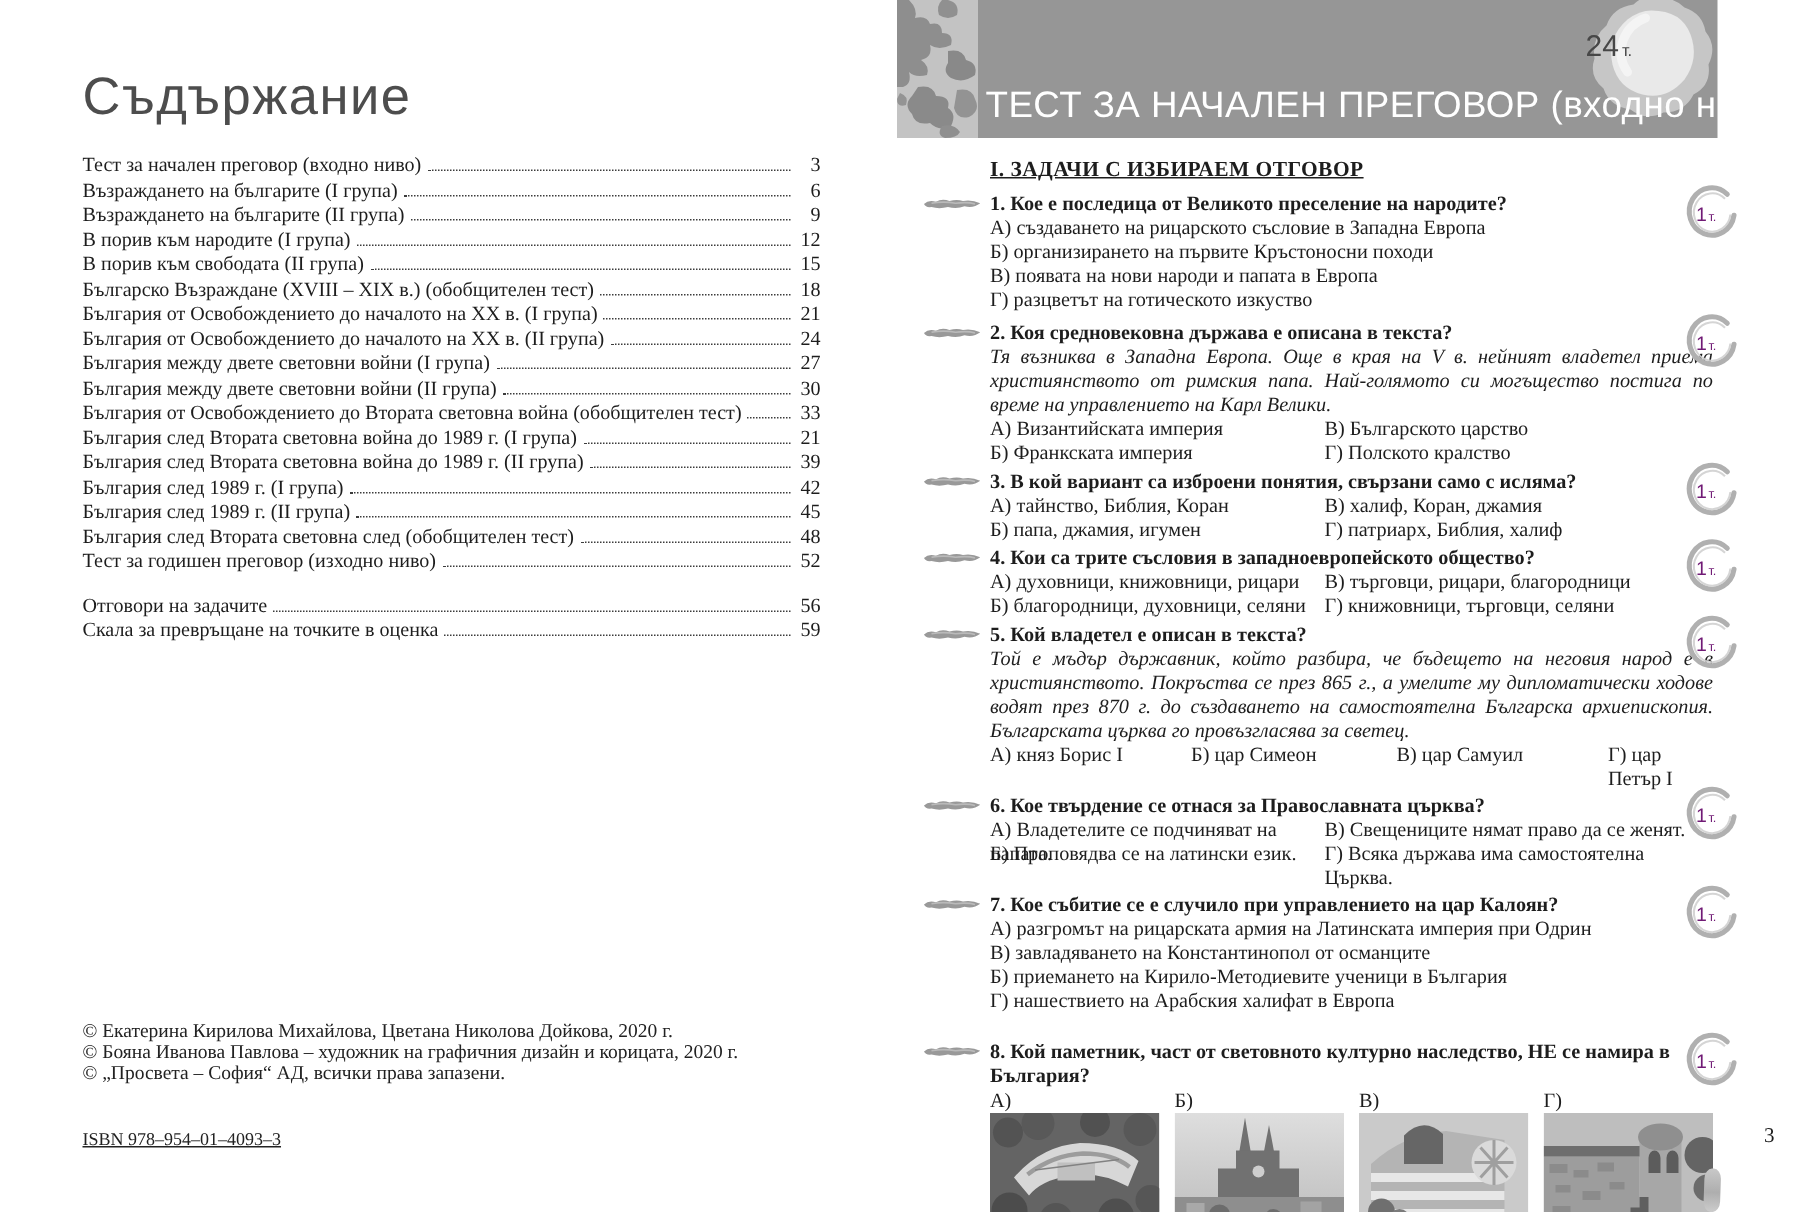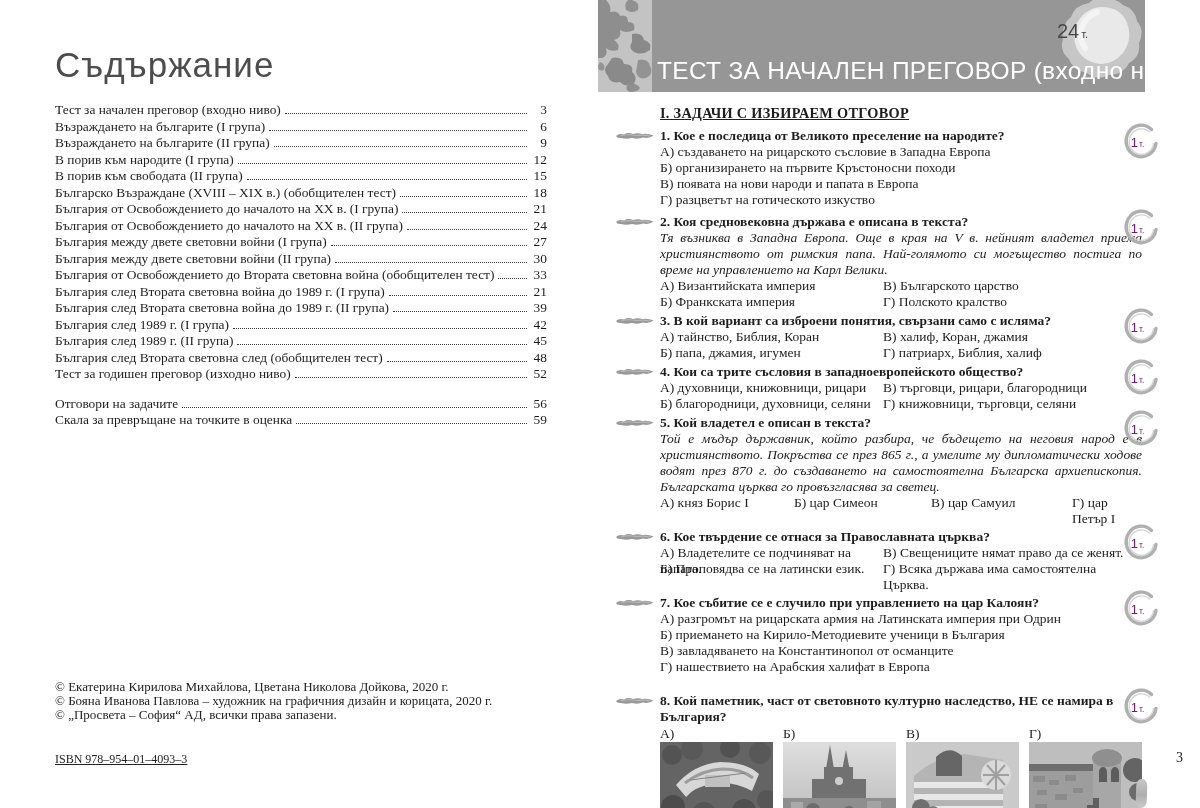--- a/index.html
+++ b/index.html
@@ -364,22 +364,22 @@
           </svg>
         <div class="q-head">7. Кое събитие се е случило при управлението на цар Калоян?</div>
         <div class="pts">
           <svg>
               <use href="#sym-ptcircle"></use>
             </svg>
           <span class="pts-text"><span class="pts-num">1</span><span class="pts-unit">т.</span></span>
         </div>
         <div class="opts list">
           <div class="opt">А) разгромът на рицарската армия на Латинската империя при Одрин</div>
+          <div class="opt">В) завладяването на Константинопол от османците</div>
           <div class="opt">Б) приемането на Кирило-Методиевите ученици в България</div>
-          <div class="opt">В) завладяването на Константинопол от османците</div>
           <div class="opt">Г) нашествието на Арабския халифат в Европа</div>
         </div>
       </div>
 
       <div class="question q8">
         <svg class="smudge">
             <use href="#sym-smudge"></use>
           </svg>
         <div class="q-head">8. Кой паметник, част от световното културно наследство, НЕ се намира в България?</div>
         <div class="pts">

